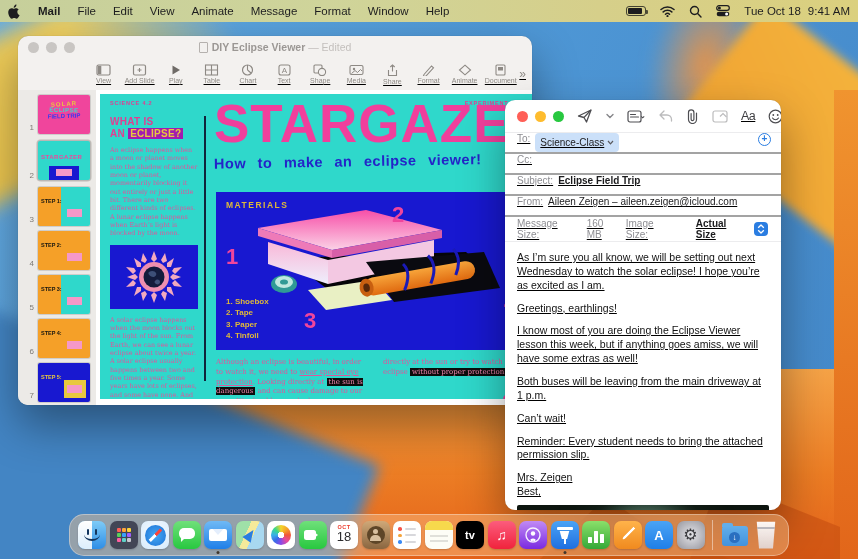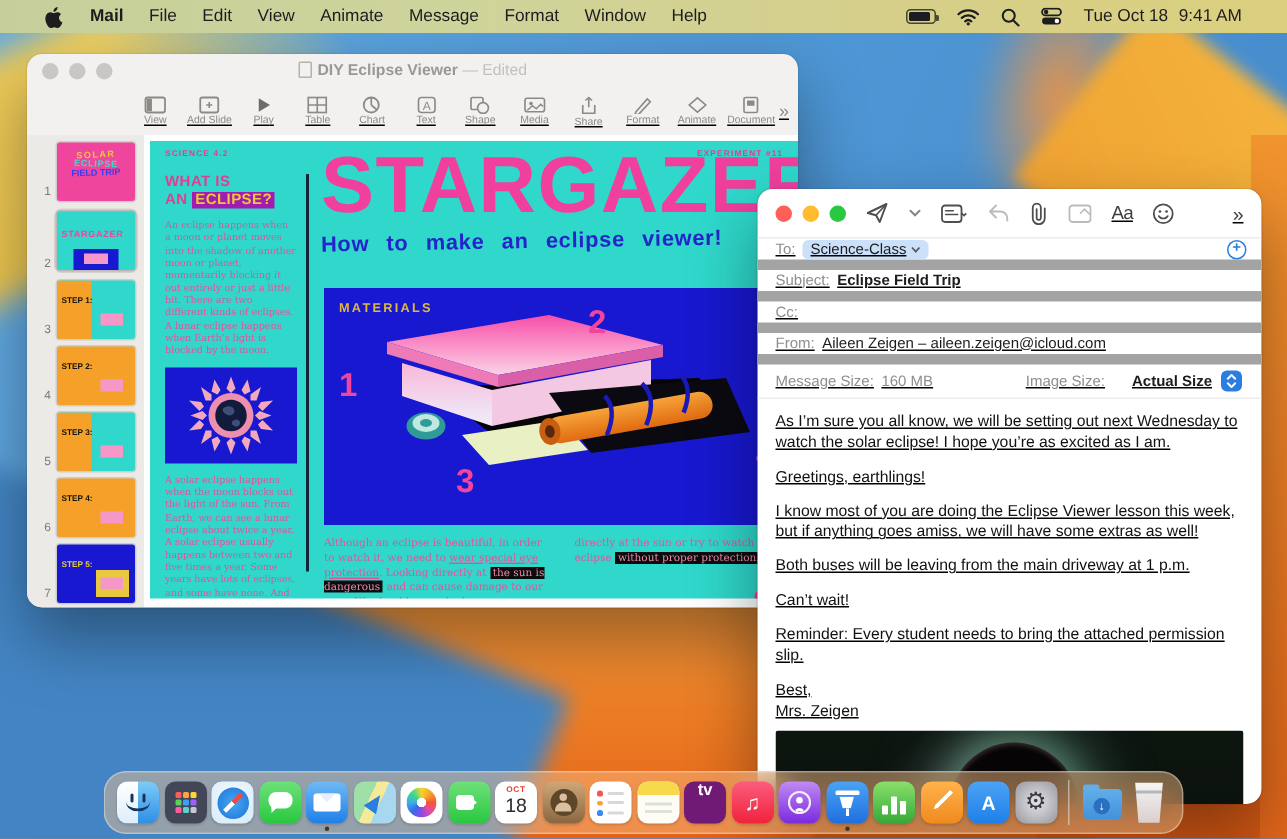--- a/index.html
+++ b/index.html
@@ -26,21 +26,21 @@
   .wp-bottom-blue { position:absolute; left:-120px; bottom:-110px; width:460px; height:300px;
     background:#4385c4; transform:rotate(22deg); filter:blur(7px); }
   .wp-kite1 { position:absolute; left:540px; bottom:0; width:190px; height:62px;
     background:#cf5a12; clip-path:polygon(35% 0,60% 55%,100% 100%,0 100%); opacity:.75; }
   .wp-kite2 { position:absolute; left:690px; bottom:0; width:150px; height:80px;
     background:#c64f10; clip-path:polygon(20% 0,100% 60%,100% 100%,0 100%); opacity:.6; }
 
   
   .menubar { position:absolute; left:0; top:0; right:0; height:22px; z-index:50;
     background:linear-gradient(90deg,#c6cf9b,#cfd49a 38%,#d6cf8a 70%,#dbd07e 100%);
-    display:flex; align-items:center; padding:0 30px; font-size:11.5px; color:#1d1d1f; }
+    display:flex; align-items:center; padding:0 8px; font-size:11.5px; color:#1d1d1f; }
   .mb-left { display:flex; align-items:center; gap:17px; }
   .mb-apple svg { display:block; }
   .mb-item { cursor:default; }
   .mb-item.bold { font-weight:bold; }
   .mb-right { margin-left:auto; display:flex; align-items:center; gap:14px; }
   .mb-ico svg { display:block; }
   .mb-battery { width:20px; height:10px; border:1px solid rgba(20,20,20,.75); border-radius:3px; position:relative; }
   .mb-battery i { position:absolute; left:1px; top:1px; bottom:1px; width:14px; background:#1d1d1f; border-radius:1px; }
   .mb-battery::after { content:""; position:absolute; right:-3px; top:3px; width:2px; height:4px;
     background:rgba(20,20,20,.7); border-radius:0 1px 1px 0; }
@@ -112,29 +112,29 @@
   .mat-svg { position:absolute; inset:0; }
   .mat-list { position:absolute; left:10px; bottom:8px; font-size:8px; font-weight:bold; color:#dfb93a; line-height:1.45; }
   .bottom-cols { position:absolute; left:2px; top:262px; right:0; display:flex; gap:18px; }
   .bcol { width:168px; font-family:"DejaVu Serif", serif; font-size:7px; line-height:1.4; color:#e0549c; }
   .hl-pink { background:#0c0c0c; color:#ef87ae; padding:0 2px; }
   .ul { text-decoration:underline; }
   .step1 { position:absolute; left:288px; top:290px; font-size:21px; font-weight:bold; color:#f03f9c;
     transform:rotate(-7deg); letter-spacing:2px; white-space:nowrap; }
 
   
-  .mail { left:505px; top:100px; width:336px; height:410px; background:#ffffff; z-index:20; overflow:hidden;margin-top:26px; }
+  .mail { left:505px; top:100px; width:276px; height:410px; background:#ffffff; z-index:20; overflow:hidden; }
   .ml-toolbar { height:33px; display:flex; align-items:center; padding:0 12px; gap:13px; border-bottom:1px solid #ececee; }
   .ml-ic { display:flex; align-items:center; gap:2px; color:#4e4e52; }
   .ml-ic svg { display:block; }
   .ml-dim { opacity:.38; }
   .ml-aa { font-size:12.5px; color:#3e3e42; letter-spacing:-.5px; }
   .ml-more { margin-left:auto; font-size:13px; color:#3e3e42; }
   .ml-fields { font-size:10px; }
-  .ml-row { display:flex; align-items:center; min-height:21px; padding:0 12px; border-bottom:7px solid #a3a3a3; position:relative; }
+  .ml-row { display:flex; min-height:21px; padding:0 12px; border-bottom:2px solid #a3a3a3; position:relative; }
   .ml-lab { color:#8e8e93; margin-right:5px; }
   .token { background:#cbe0f9; border-radius:4px; padding:1px 5px; color:#1c1c1e; display:flex; align-items:center; gap:3px; }
   .token svg { display:block; }
   .plus-btn { position:absolute; right:10px; width:13px; height:13px; border:1.4px solid #2a7de1; border-radius:50%;
     color:#2a7de1; font-size:10px; line-height:10px; text-align:center; font-weight:bold; }
   .ml-val { color:#1c1c1e; }
   .ml-val.b { font-weight:bold; }
   .ml-size-row { display:flex; align-items:center; padding:0 12px; min-height:23px; border-bottom:1px solid #ececee; }
   .img-size { margin-left:auto; display:flex; align-items:center; gap:6px; }
   .select { display:flex; align-items:center; gap:6px; border-radius:5px; padding:1px 1px 1px 7px; }
@@ -204,21 +204,21 @@
   .d-contacts .head { position:absolute; left:11.5px; top:8px; width:5px; height:5px; border-radius:50%; background:#d8c0a0; }
   .d-contacts .bodyp { position:absolute; left:8.5px; top:14px; width:11px; height:6px; border-radius:5px 5px 0 0; background:#d8c0a0; }
   .d-rem { background:#fff; padding:6px 5px; }
   .d-rem .r { display:flex; align-items:center; gap:3px; margin-bottom:3px; }
   .d-rem .dot { width:3.5px; height:3.5px; border-radius:50%; }
   .d-rem .bar { height:2px; flex:1; background:#d8d8dc; border-radius:1px; }
   .d-notes { background:#fdfdf6; overflow:hidden; }
   .d-notes .top { position:absolute; left:0; right:0; top:0; height:9px; background:#f7d94c; }
   .d-notes .l1,.d-notes .l2 { position:absolute; left:5px; right:5px; height:2px; background:#e0e0da; }
   .d-notes .l1 { top:14px; } .d-notes .l2 { top:19px; }
-  .d-tv { background:#701a75; display:flex; justify-content:center; }
+  .d-tv { background:#000000; display:flex; align-items:center; justify-content:center; }
   .d-tv span { color:#fff; font-weight:bold; font-size:11px; }
   .d-music { background:linear-gradient(180deg,#fc5c7d,#f0233c); display:flex; align-items:center; justify-content:center; }
   .d-music span { color:#fff; font-size:14px; }
   .d-pod { background:linear-gradient(180deg,#c08af5,#7a2ae0); display:flex; align-items:center; justify-content:center; }
   .d-key { background:linear-gradient(180deg,#4aa3f5,#1f6fe0); }
   .d-key .bar { position:absolute; left:6px; top:6px; width:16px; height:3px; background:#fff; border-radius:1px; }
   .d-key .pod { position:absolute; left:8px; top:10px; width:12px; height:8px; background:#fff;
     clip-path:polygon(10% 0,90% 0,72% 100%,28% 100%); }
   .d-key .stand { position:absolute; left:13px; top:18px; width:2px; height:5px; background:#fff; }
   .d-num { background:linear-gradient(180deg,#8ae06a,#35a838); }
@@ -510,20 +510,26 @@
                   <rect x="148" y="78" width="112" height="18" rx="9" fill="url(#foilg)"></rect>
                   <ellipse cx="150" cy="87" rx="7" ry="9" fill="#c85f10"></ellipse>
                   <ellipse cx="150" cy="87" rx="3.2" ry="4.2" fill="#58280a"></ellipse>
                   <path d="M190 70c6 8 2 18-3 26M216 66c7 9 3 20-2 28M242 64c6 9 3 18-2 26" fill="none" stroke="#1a1ab8" stroke-width="3"></path>
                 </g>
                 <text x="10" y="72" font-size="22" font-weight="bold" fill="#f0459c" font-family="Liberation Sans">1</text>
                 <text x="176" y="30" font-size="22" font-weight="bold" fill="#f0459c" font-family="Liberation Sans">2</text>
                 <text x="88" y="136" font-size="22" font-weight="bold" fill="#f0459c" font-family="Liberation Sans">3</text>
                 <text x="288" y="118" font-size="22" font-weight="bold" fill="#f0459c" font-family="Liberation Sans">4</text>
               </svg>
+              <div class="mat-list">
+                <div>1. Shoebox</div>
+                <div>2. Tape</div>
+                <div>3. Paper</div>
+                <div>4. Tinfoil</div>
+              </div>
             </div>
             <div class="bottom-cols">
               <div class="bcol"><span>Although an eclipse is beautiful, in order to watch it, we need to </span><span class="ul">wear special eye protection</span><span>. Looking directly at </span><span class="hl-pink">the sun is dangerous</span><span> and can cause damage to our eyes. We should never look</span></div>
               <div class="bcol"><span>directly at the sun or try to watch a solar eclipse </span><span class="hl-pink">without proper protection.</span></div>
             </div>
             <div class="step1">Step 1</div>
 
           </div>
         </div>
       </div>
@@ -587,25 +593,25 @@
         <span class="ml-lab">To:</span>
         <span class="token">
           <span>Science-Class</span>
           <svg width="7" height="5" viewBox="0 0 7 5">
               <path d="M1 1 3.5 3.8 6 1" fill="none" stroke="#5a5a5e" stroke-width="1.2"></path>
             </svg>
         </span>
         <span class="plus-btn">+</span>
       </div>
       <div class="ml-row">
+        <span class="ml-lab">Cc:</span>
+      </div>
+      <div class="ml-row">
         <span class="ml-lab">Subject:</span>
         <span class="ml-val b">Eclipse Field Trip</span>
-      </div>
-      <div class="ml-row">
-        <span class="ml-lab">Cc:</span>
       </div>
       <div class="ml-row">
         <span class="ml-lab">From:</span>
         <span class="ml-val">Aileen Zeigen – aileen.zeigen@icloud.com</span>
       </div>
       <div class="ml-size-row">
         <span class="ml-lab">Message Size:</span>
         <span class="ml-lab">160 MB</span>
         <span class="img-size">
           <span class="ml-lab">Image Size:</span>
@@ -620,22 +626,22 @@
         </span>
       </div>
     </div>
     <div class="ml-body">
       <p>As I’m sure you all know, we will be setting out next Wednesday to watch the solar eclipse! I hope you’re as excited as I am.</p>
       <p>Greetings, earthlings!</p>
       <p>I know most of you are doing the Eclipse Viewer lesson this week, but if anything goes amiss, we will have some extras as well!</p>
       <p>Both buses will be leaving from the main driveway at 1 p.m.</p>
       <p>Can’t wait!</p>
       <p>Reminder: Every student needs to bring the attached permission slip.</p>
+      <p class="tight">Mrs. Zeigen</p>
       <p class="tight">Best,</p>
-      <p class="tight">Mrs. Zeigen</p>
     </div>
     <div class="photo">
 
       <div class="moon"></div>
 
     </div>
   </div>
 
   <div class="dock">
     <div class="dicon d-finder running">

